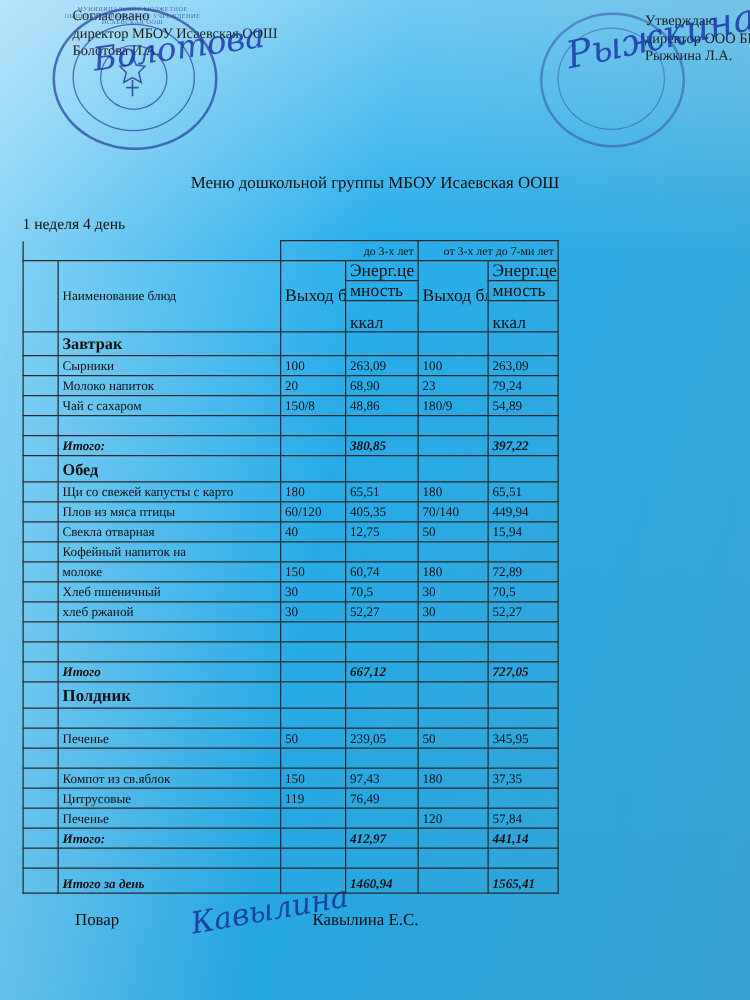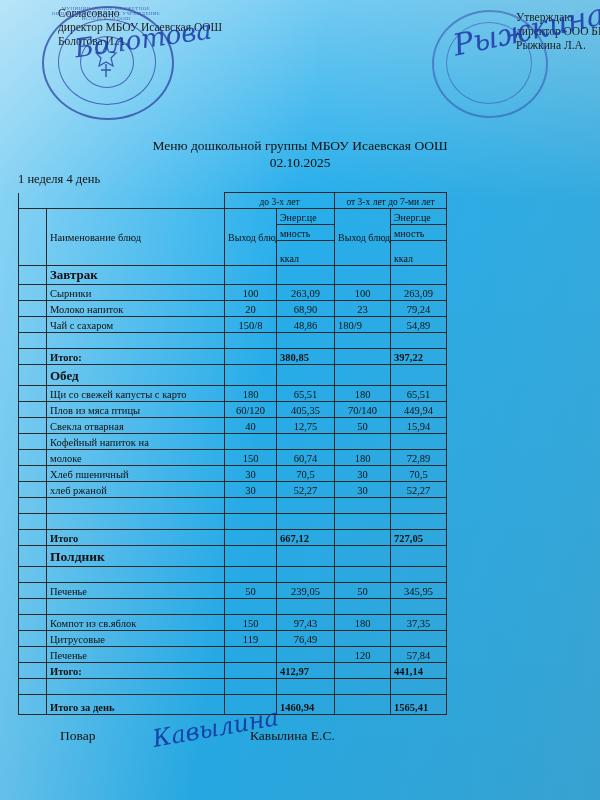--- a/index.html
+++ b/index.html
@@ -197,39 +197,39 @@
     white-space: nowrap;
   }
   .col-name  { width: 178px; }
   .col-out1  { width: 52px; }
   .col-en1   { width: 58px; }
   .col-out2  { width: 56px; }
   .col-en2   { width: 56px; }
   .spacer-l  { width: 28px; border-left: 1px solid #2a2a2a !important; }
   .spacer-r  { width: 138px; }
 
-  .num { text-align: center; padding-right: 4px; }
+  .num { text-align: left; padding-right: 4px; }
   .grp-head {
     font-weight: bold;
     font-size: 13px;
   }
   .grp-head-2 {
     font-weight: bold;
     font-size: 13.5px;
   }
-  .bold { font-weight: bold; }
+  .bold { font-weight: bold; font-style: italic; }
   .hdr-cell {
     vertical-align: top;
-    font-size: 10px;
+    font-size: 14px;
     line-height: 11px;
     white-space: normal;
   }
   .hdr-age {
     font-size: 9.5px;
-    text-align: center;
+    text-align: right;
     vertical-align: bottom;
   }
   .nb { border: none !important; }
 
   
   .footer {
     position: absolute;
     left: 60px;
     top: 728px;
     font-size: 13.5px;
@@ -265,21 +265,20 @@
   <div class="stamp-text">МУНИЦИПАЛЬНОЕ БЮДЖЕТНОЕ ОБЩЕОБРАЗОВАТЕЛЬНОЕ УЧРЕЖДЕНИЕ ИСАЕВСКАЯ ООШ</div>
 
   <div class="stamp stamp2-outer"></div>
   <div class="stamp stamp2-inner"></div>
 
   <div class="sig sig1">Болотова</div>
   <div class="sig sig2">Рыжкина</div>
   <div class="sig sig3">Кавылина</div>
 
   <div class="doc-title">Меню  дошкольной группы МБОУ Исаевская ООШ</div>
-  <div class="doc-date">02.10.2025</div>
   <div class="week-day">1 неделя 4 день</div>
 
   <div class="table-wrap">
     <table class="menu">
       <colgroup>
         <col class="spacer-l">
         <col class="col-name">
         <col class="col-out1">
         <col class="col-en1">
         <col class="col-out2">

